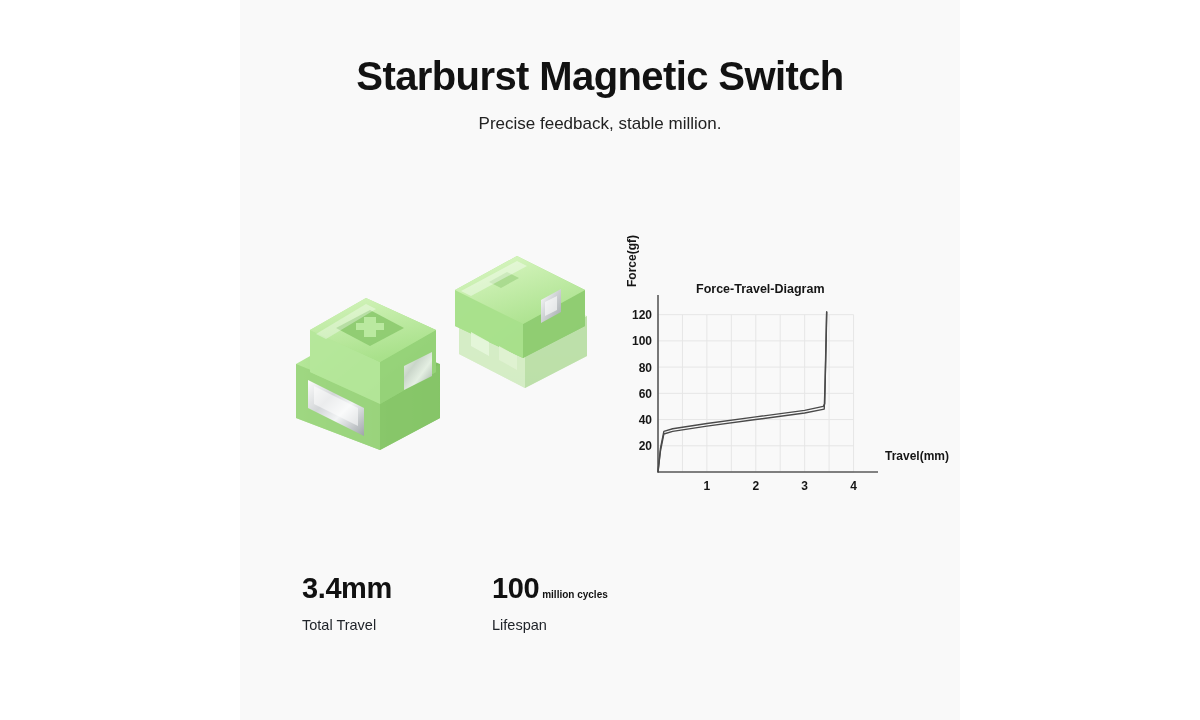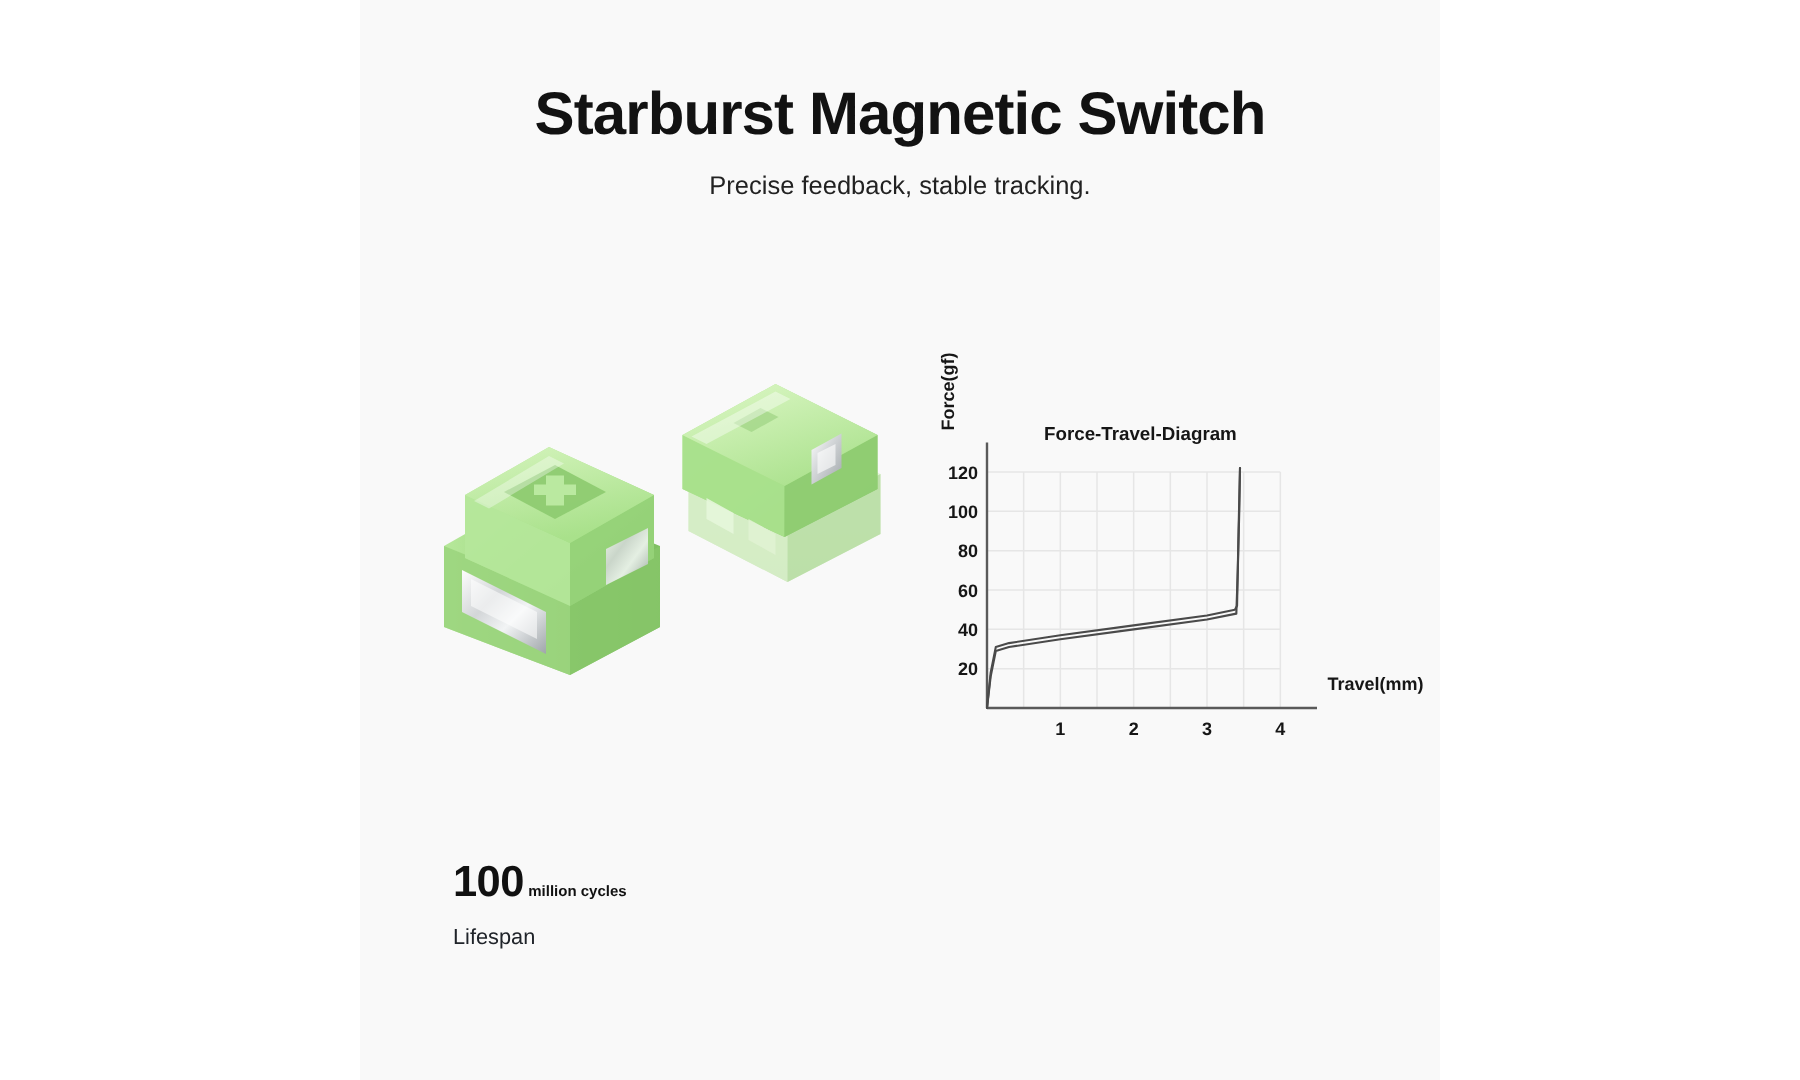--- a/index.html
+++ b/index.html
@@ -114,21 +114,21 @@
     white-space: nowrap;
   }
 </style>
 </head>
 <body>
 
 <div class="stage">
   <div class="panel">
 
     <div class="headline">Starburst Magnetic Switch</div>
-    <div class="subhead">Precise feedback, stable tracking.</div>
+    <div class="subhead">Precise feedback, stable million.</div>
 
     <div class="photo" id="switch-left">
       <svg width="190" height="185" viewBox="0 0 190 185">
         <defs>
           <linearGradient id="gBodyA" x1="0" y1="0" x2="1" y2="1">
             <stop offset="0" stop-color="#c9f0ae"></stop>
             <stop offset="0.5" stop-color="#a7e089"></stop>
             <stop offset="1" stop-color="#8cc96e"></stop>
           </linearGradient>
           <linearGradient id="gTopA" x1="0" y1="0" x2="0.4" y2="1">
@@ -260,20 +260,26 @@
 
         <text id="label-y" x="26" y="72" transform="rotate(-90 26 72)" font-family="Liberation Sans, sans-serif" font-size="12" font-weight="700" fill="#161616" text-anchor="start">Force(gf)</text>
         <text id="label-x" x="275" y="245" font-family="Liberation Sans, sans-serif" font-size="12" font-weight="700" fill="#161616" text-anchor="start">Travel(mm)</text>
 
         <text id="chart-title" x="86" y="78" font-family="Liberation Sans, sans-serif" font-size="12.5" font-weight="700" fill="#161616" text-anchor="start">Force-Travel-Diagram</text>
       </svg>
     </div>
 
     <div class="stats">
 
+      <div class="stat">
+        <div class="stat-value">
+          <span>3.4mm</span><span class="suffix"></span>
+        </div>
+        <div class="stat-label">Total Travel</div>
+      </div>
 
 
       <div class="stat">
         <div class="stat-value">
           <span>100</span><span class="suffix">million cycles</span>
         </div>
         <div class="stat-label">Lifespan</div>
       </div>
 
     </div>

